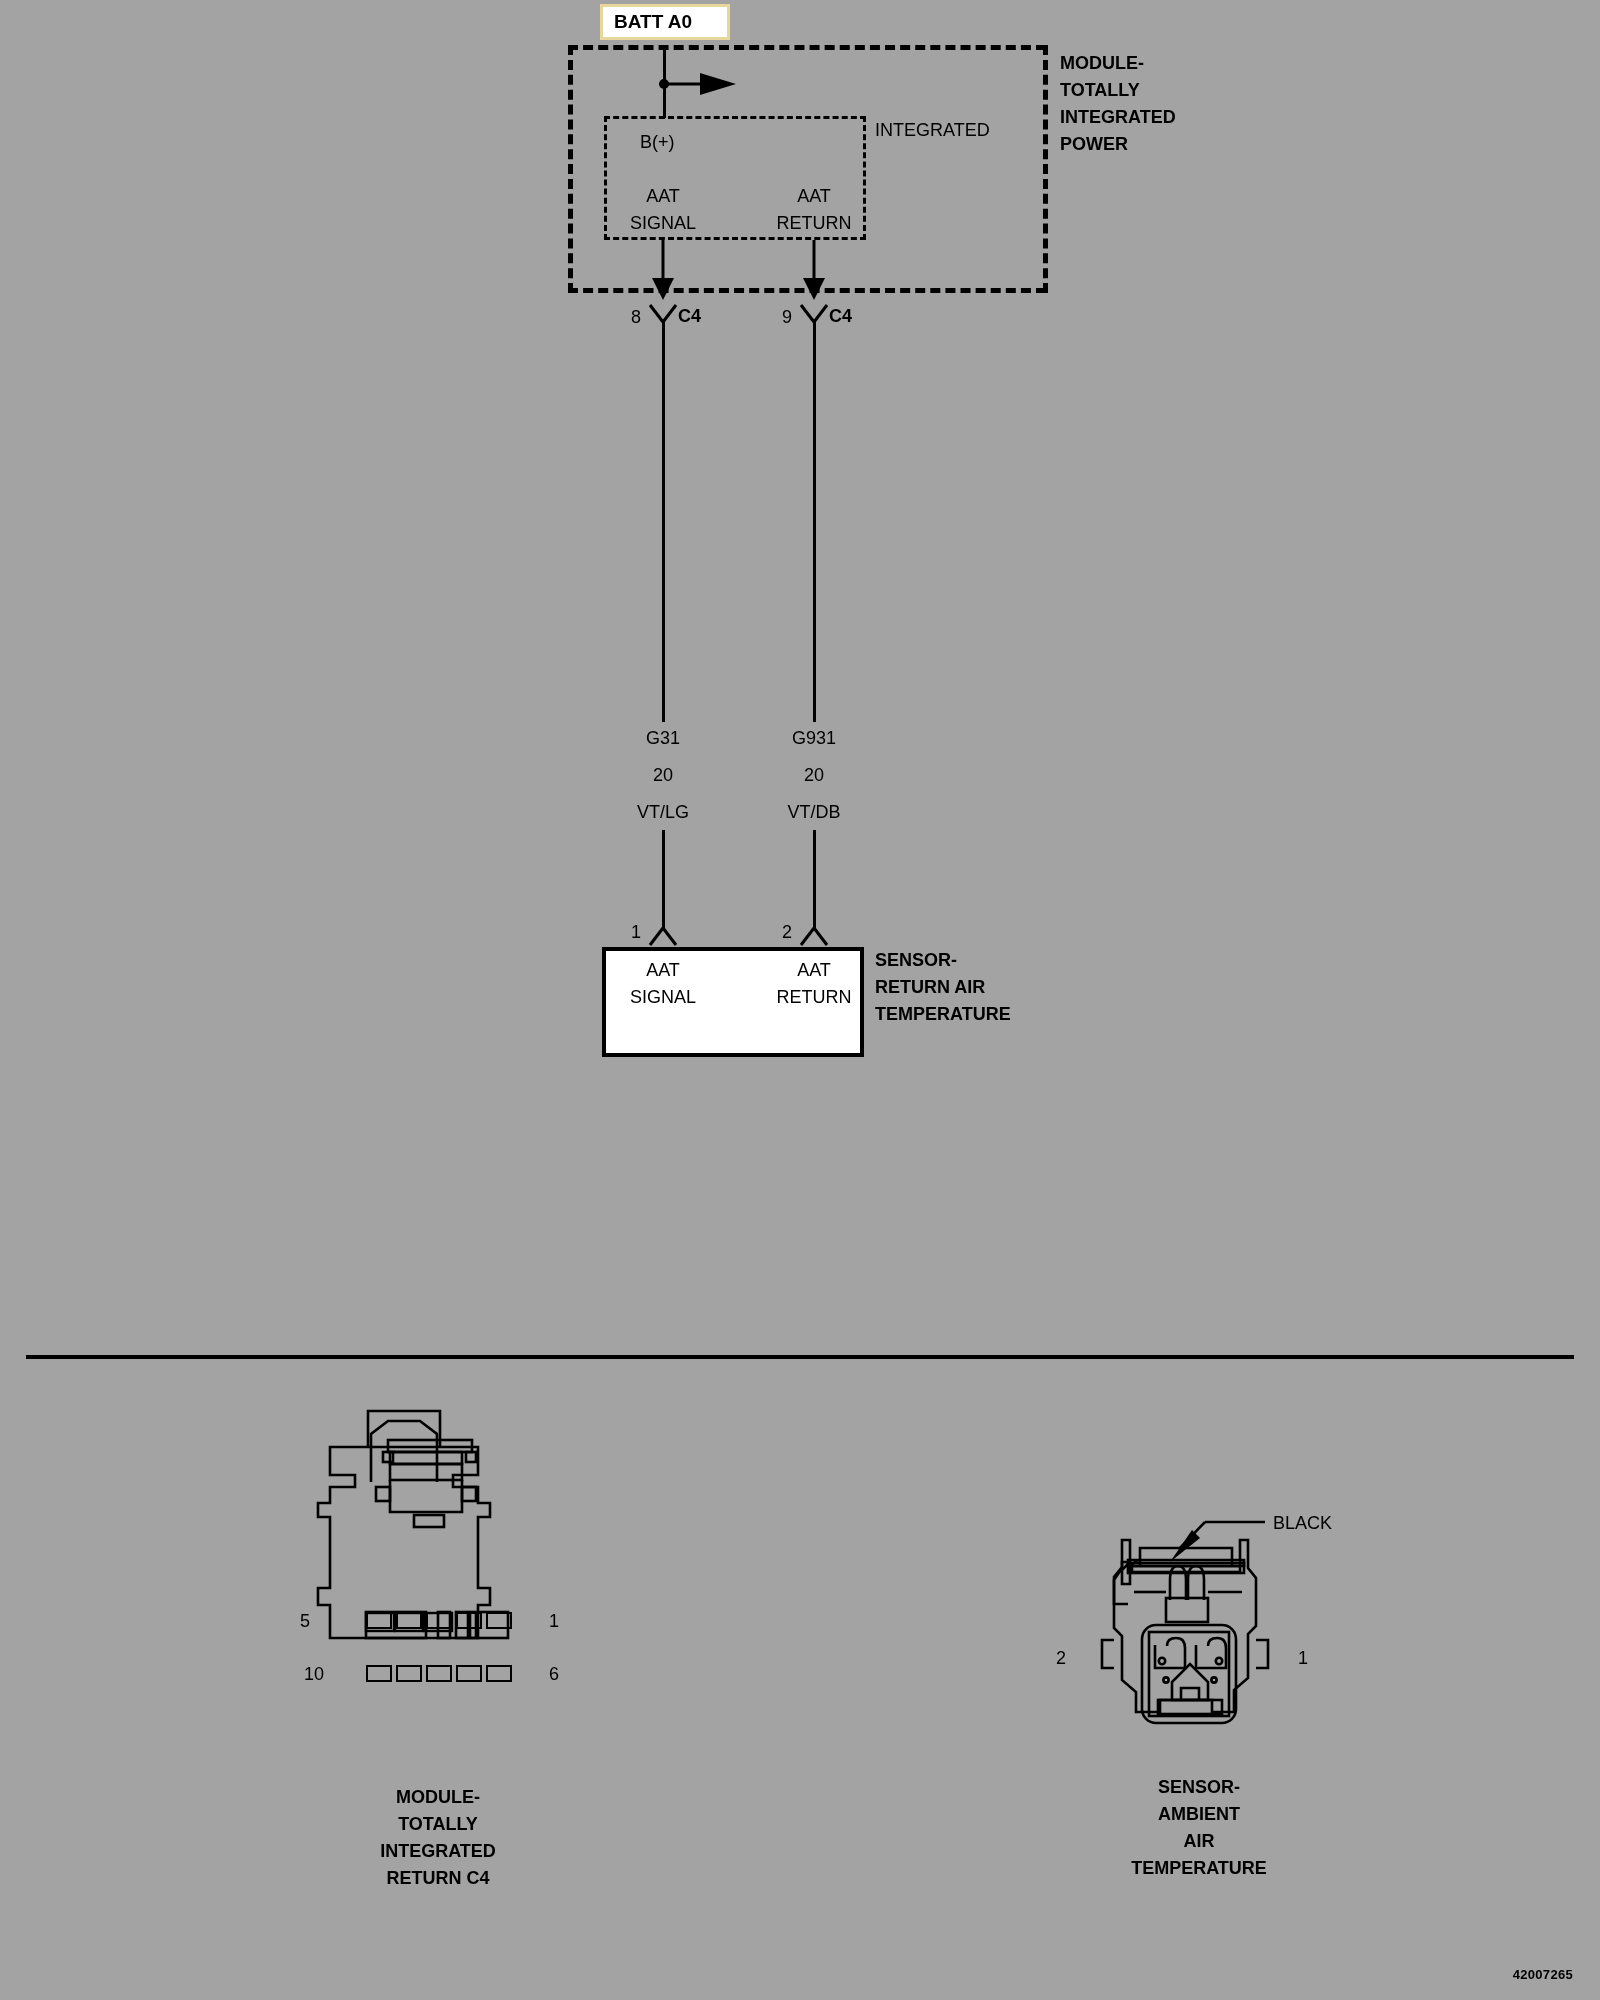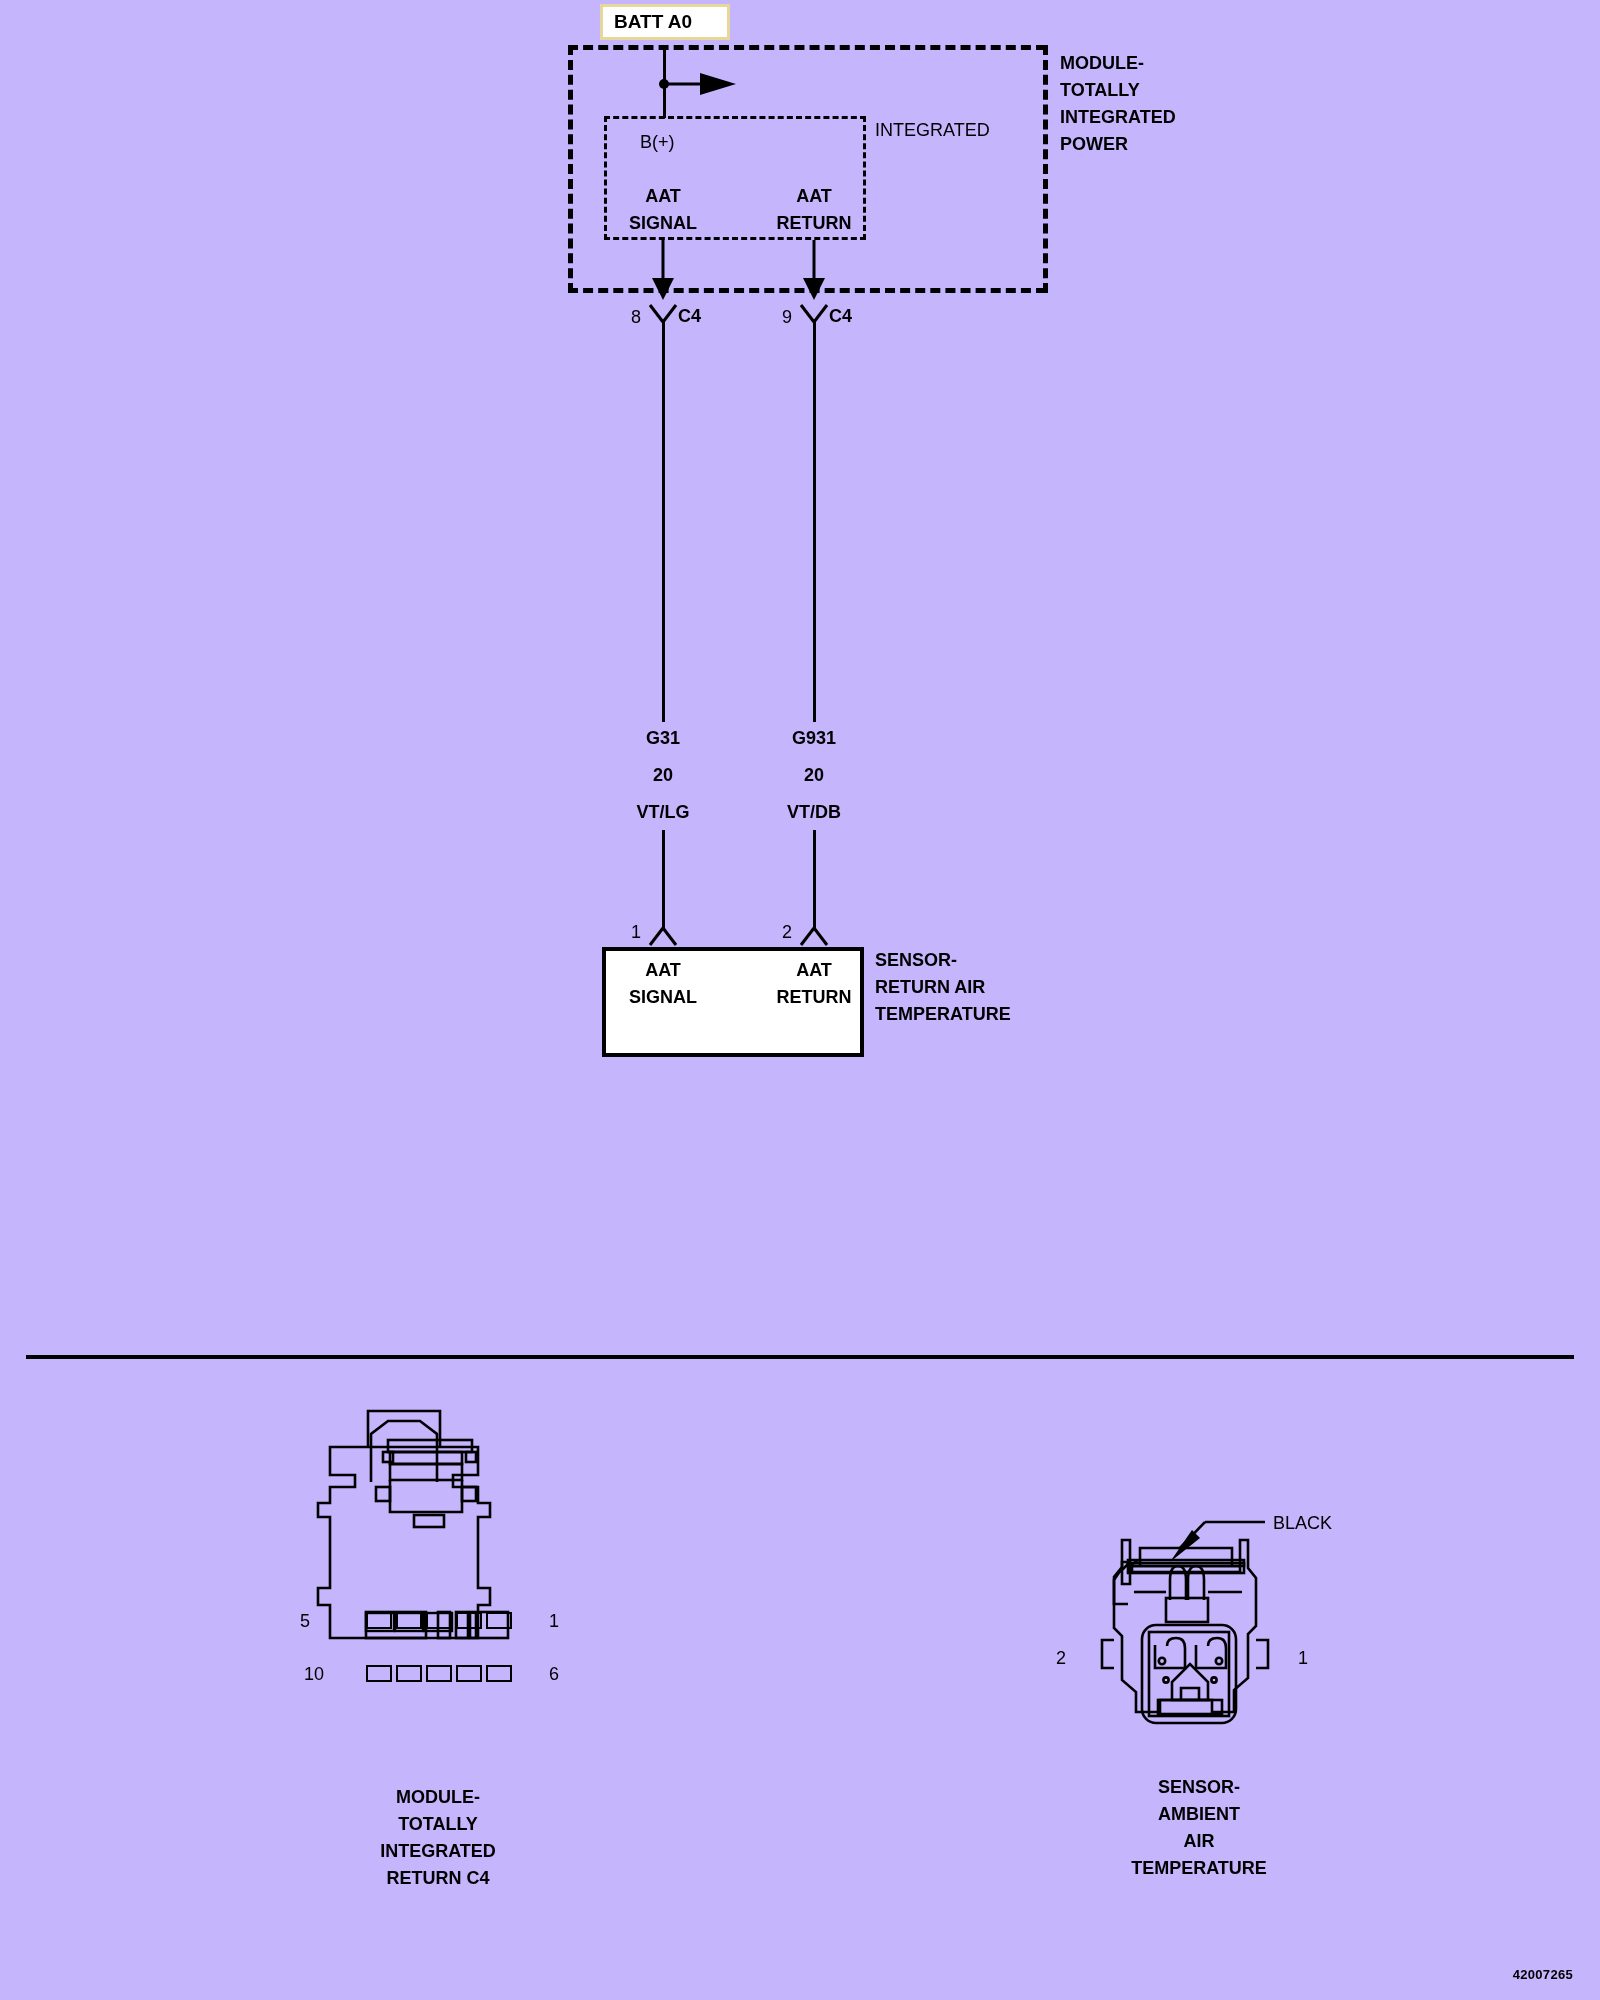--- a/index.html
+++ b/index.html
@@ -8,36 +8,36 @@
     background: #ffffff;
   }
   body {
     font-family: "Liberation Sans", sans-serif;
     color: #000000;
   }
   #page {
     position: relative;
     width: 1600px;
     height: 2000px;
-    background: #c4b5fd;
+    background: #a3a3a3;
     overflow: hidden;
   }
   .abs { position: absolute; }
 
   
   .txt {
     position: absolute;
     font-family: "Liberation Sans", sans-serif;
     font-size: 18px;
     line-height: 24px;
     white-space: pre;
     color: #000;
   }
   .txt.bold { font-weight: bold; }
-  .txt.c { transform: translateX(-50%); text-align: left; font-weight: bold; }
+  .txt.c { transform: translateX(-50%); text-align: left; }
   .txt.r  { transform: translateX(-100%); text-align: right; }
   .small { font-size: 18px; }
   .tiny  { font-size: 13px; font-weight: bold; letter-spacing: 0.3px; }
 
   
   .batt-box {
     position: absolute;
     border: 3px solid #e8d79a;
     background: #ffffff;
     box-sizing: border-box;

